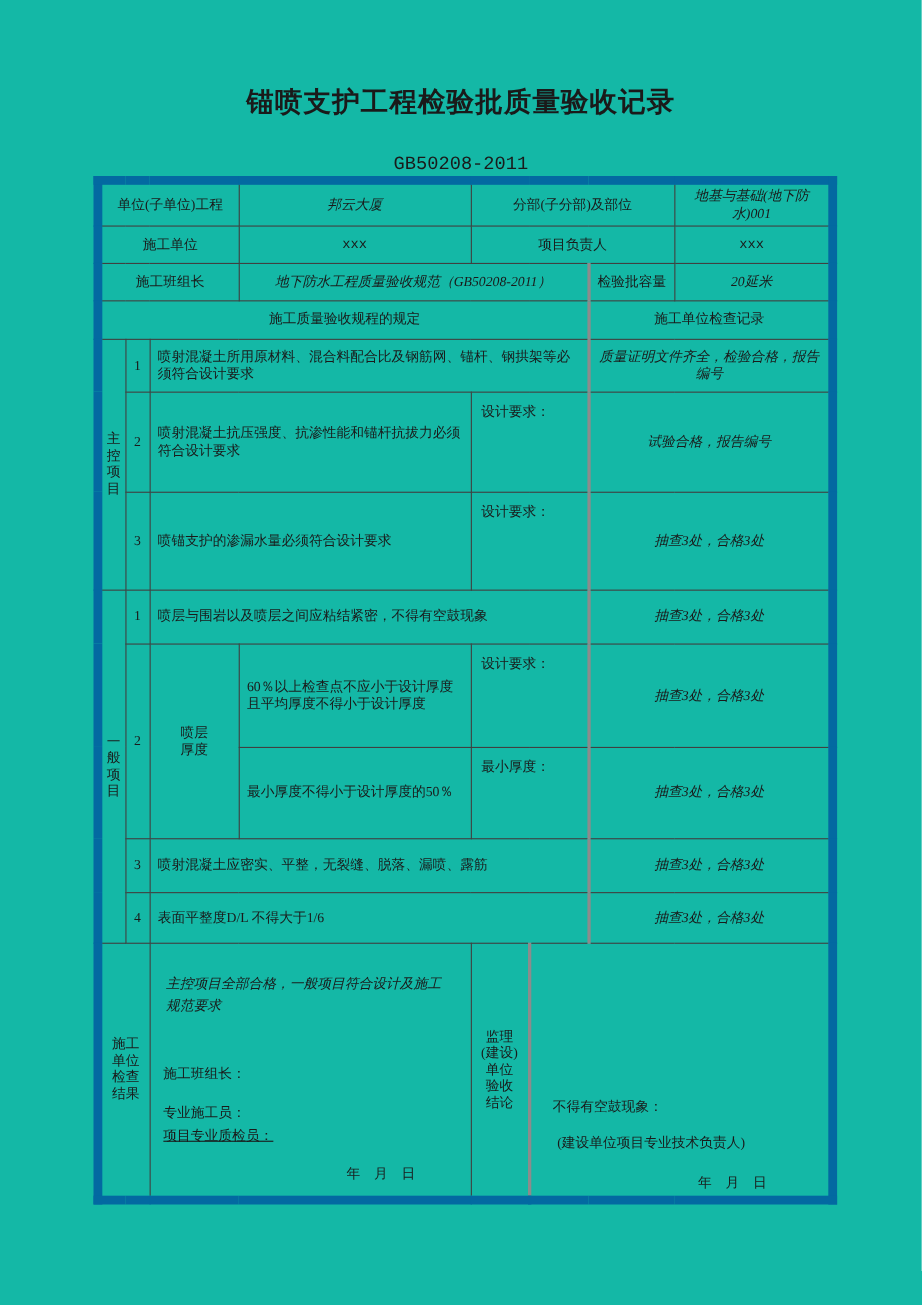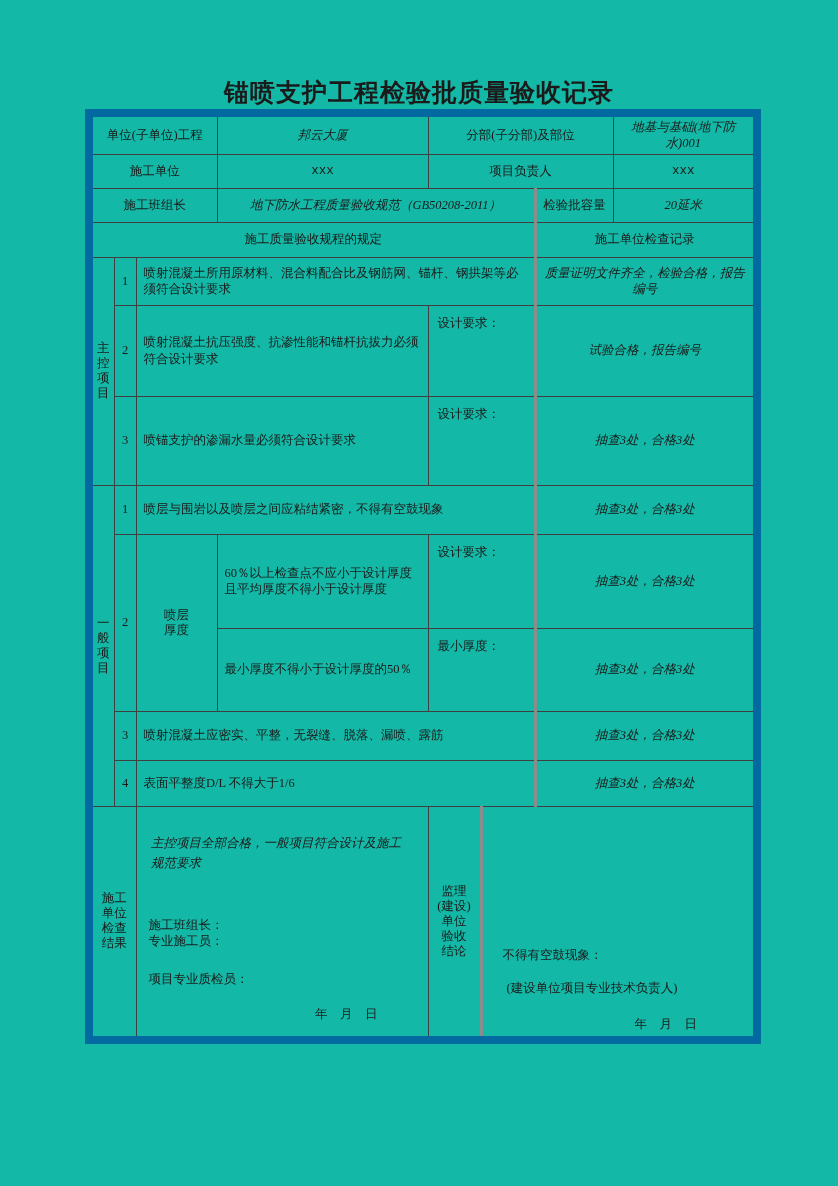--- a/index.html
+++ b/index.html
@@ -42,33 +42,34 @@
   .desc   { text-align:left; padding-left:7px; padding-right:8px; }
   .design { text-align:left; vertical-align:top; padding-top:9px; padding-left:9px; }
   .vlabel { white-space:pre-line; padding:0; line-height:1.2; }
   .fill   { font-style:italic; }
   .mono   { font-family:"Liberation Mono","DejaVu Sans Mono",monospace; font-style:normal; }
 
   .check-cell { vertical-align:top; text-align:left; padding:0 8px; }
   .conclusion { margin:26px auto 0 auto; width:262px; text-align:left; line-height:1.6; font-style:italic; }
   .sign-line  { margin-left:4px; }
   .sign-1 { margin-top:44px; }
-  .sign-2 { }
-  .sign-3 { margin-top:22px; }
+  .sign-2 { margin-top:19px; }
+  .sign-3 { margin-top:5px;text-decoration:underline; }
   .date-line-left  { margin-top:19px; text-align:right; padding-right:42px; }
   .sup-engineer { margin-top:140px; margin-left:12px; }
   .sup-note     { margin-top:17px; margin-left:16px; }
   .date-line-right { margin-top:20px; text-align:right; padding-right:48px; }
 </style>
 </head>
 <body>
 
 <div class="page">
 
   <div class="doc-title">锚喷支护工程检验批质量验收记录</div>
+  <div class="doc-standard">GB50208-2011</div>
 
 
   <table class="form">
     <colgroup>
       <col style="width:25px">
         <col style="width:22px">
         <col style="width:81px">
         <col style="width:211px">
       <col style="width:53px">
         <col style="width:54px">

